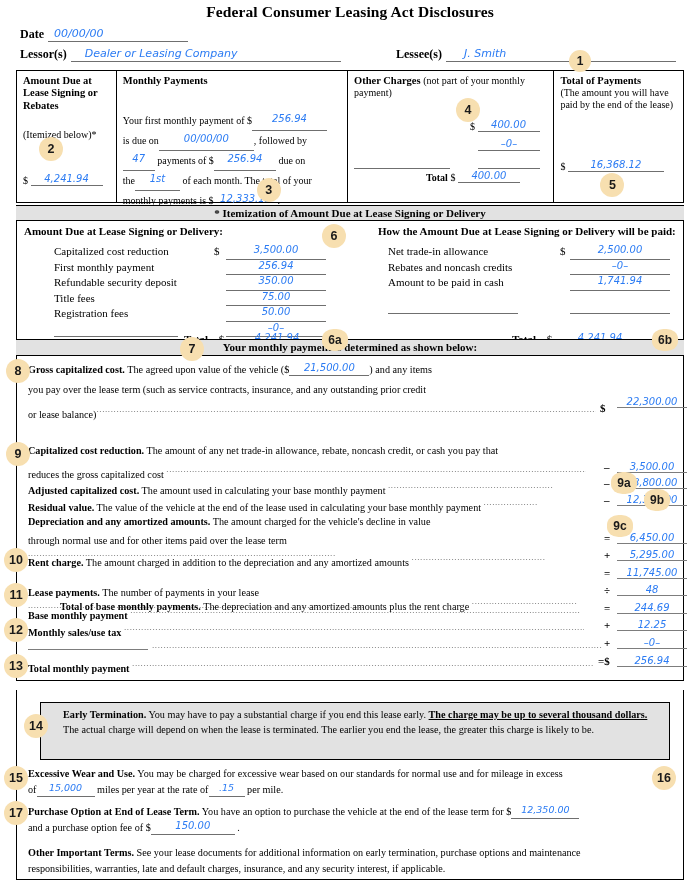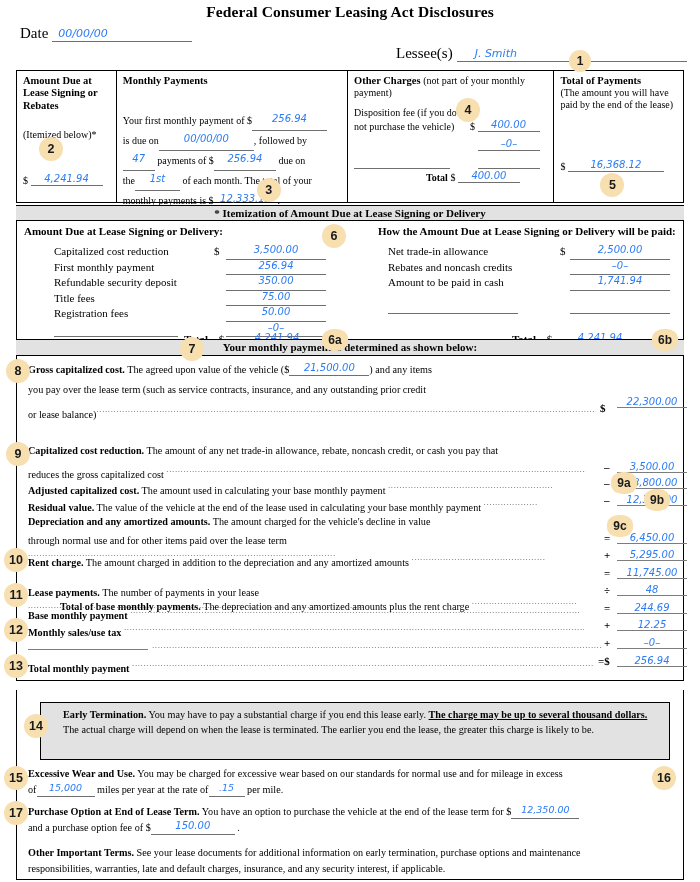--- a/index.html
+++ b/index.html
@@ -17,21 +17,21 @@
   .page { position: relative; width: 700px; height: 882px; }
 
   
   .title {
     text-align: center;
     font-weight: bold;
     font-size: 15.5px;
     letter-spacing: 0.1px;
     padding-top: 3px;
   }
-  .lbl-bold { font-weight: normal; font-size: 15px; }
+  .lbl-bold { font-weight: bold; font-size: 12px; }
   .wline {
     display: inline-block;
     border-bottom: 1px solid #6f6f6f;
     vertical-align: bottom;
     position: relative;
     height: 15px;
   }
   .hand {
     color: #2b7bf3;
     font-family: "DejaVu Sans", sans-serif;
@@ -154,20 +154,26 @@
 
   <div class="title">Federal Consumer Leasing Act Disclosures</div>
 
   <div style="position:absolute; left:20px; top:24px;">
     <span class="lbl-bold">Date</span>
     <span class="wline" style="width:140px;">
       <span class="hand">00/00/00</span>
     </span>
   </div>
 
+  <div style="position:absolute; left:20px; top:44px;">
+    <span class="lbl-bold">Lessor(s)</span>
+    <span class="wline" style="width:270px;">
+      <span class="hand" style="left:14px;">Dealer or Leasing Company</span>
+    </span>
+  </div>
 
   <div style="position:absolute; left:396px; top:44px;">
     <span class="lbl-bold">Lessee(s)</span>
     <span class="wline" style="width:230px;">
       <span class="hand" style="left:18px;">J. Smith</span>
     </span>
   </div>
   <div class="callout n1" style="left:569px; top:50px;">1</div>
 
   <div class="boxgrid" style="left:16px; top:70px; width:668px; height:133px;">
@@ -195,24 +201,20 @@
       </div>
       <div class="callout n2" style="left:140px; top:107px;">3</div>
     </div>
 
     <div class="cell" style="width:207px;">
       <div class="cellhead">
         <span>Other Charges</span>
         <span class="cellnote">(not part of your monthly payment)</span>
       </div>
       <div class="callout n2" style="left:108px; top:27px;">4</div>
-      <div style="position:absolute; left:6px; top:35px; font-size:10px; line-height:14px;">
-        <span>Disposition fee (if you do</span><br>
-        <span>not purchase the vehicle)</span>
-      </div>
       <div style="position:absolute; left:122px; top:46px; font-size:10px;">
         <span>$</span>
         <span class="wline" style="width:62px;">
           <span class="hand ctr sm">400.00</span>
         </span>
       </div>
       <div class="wline" style="position:absolute; left:130px; top:65px; width:62px;">
         <span class="hand ctr sm">–0–</span>
       </div>
       <div class="wline" style="position:absolute; left:6px; top:83px; width:96px;"></div>

